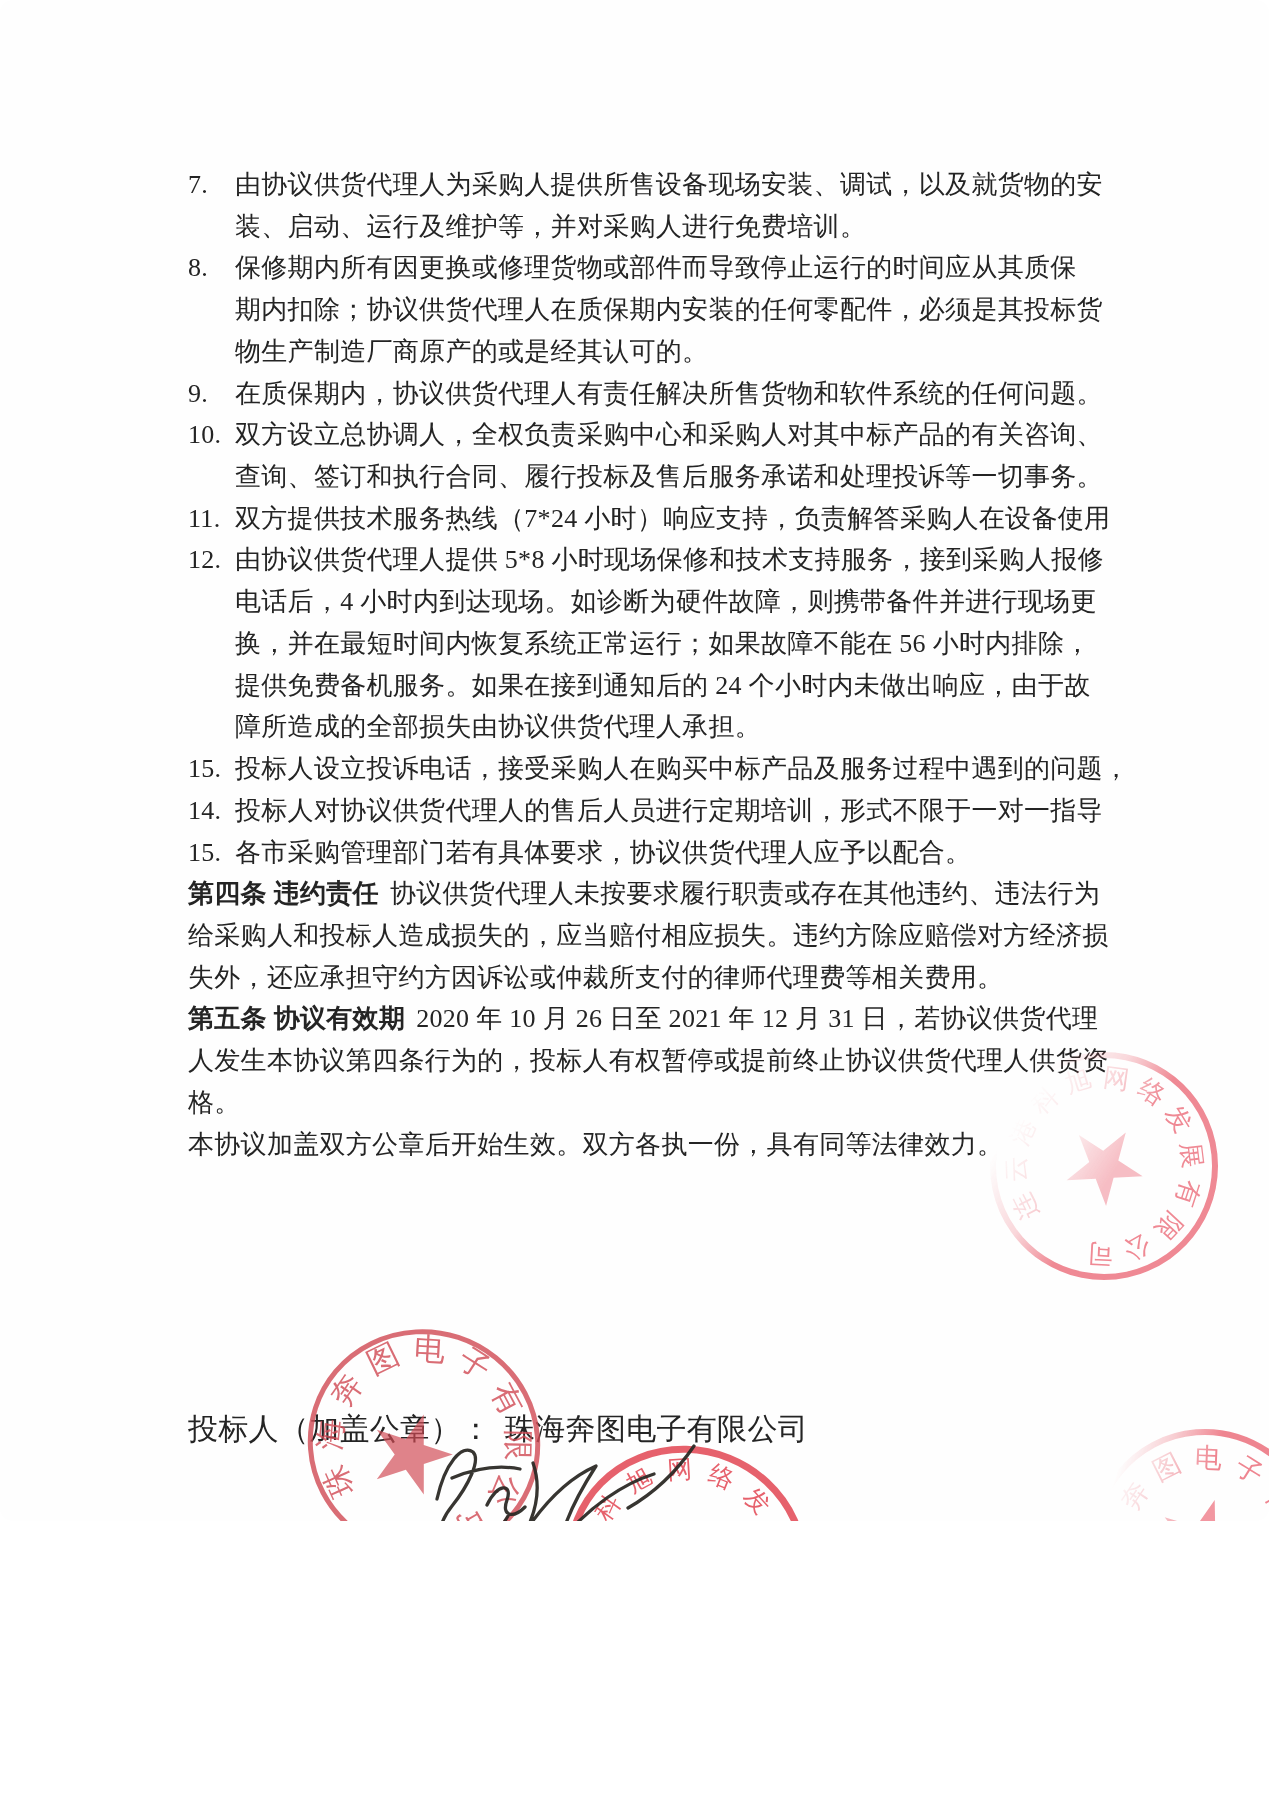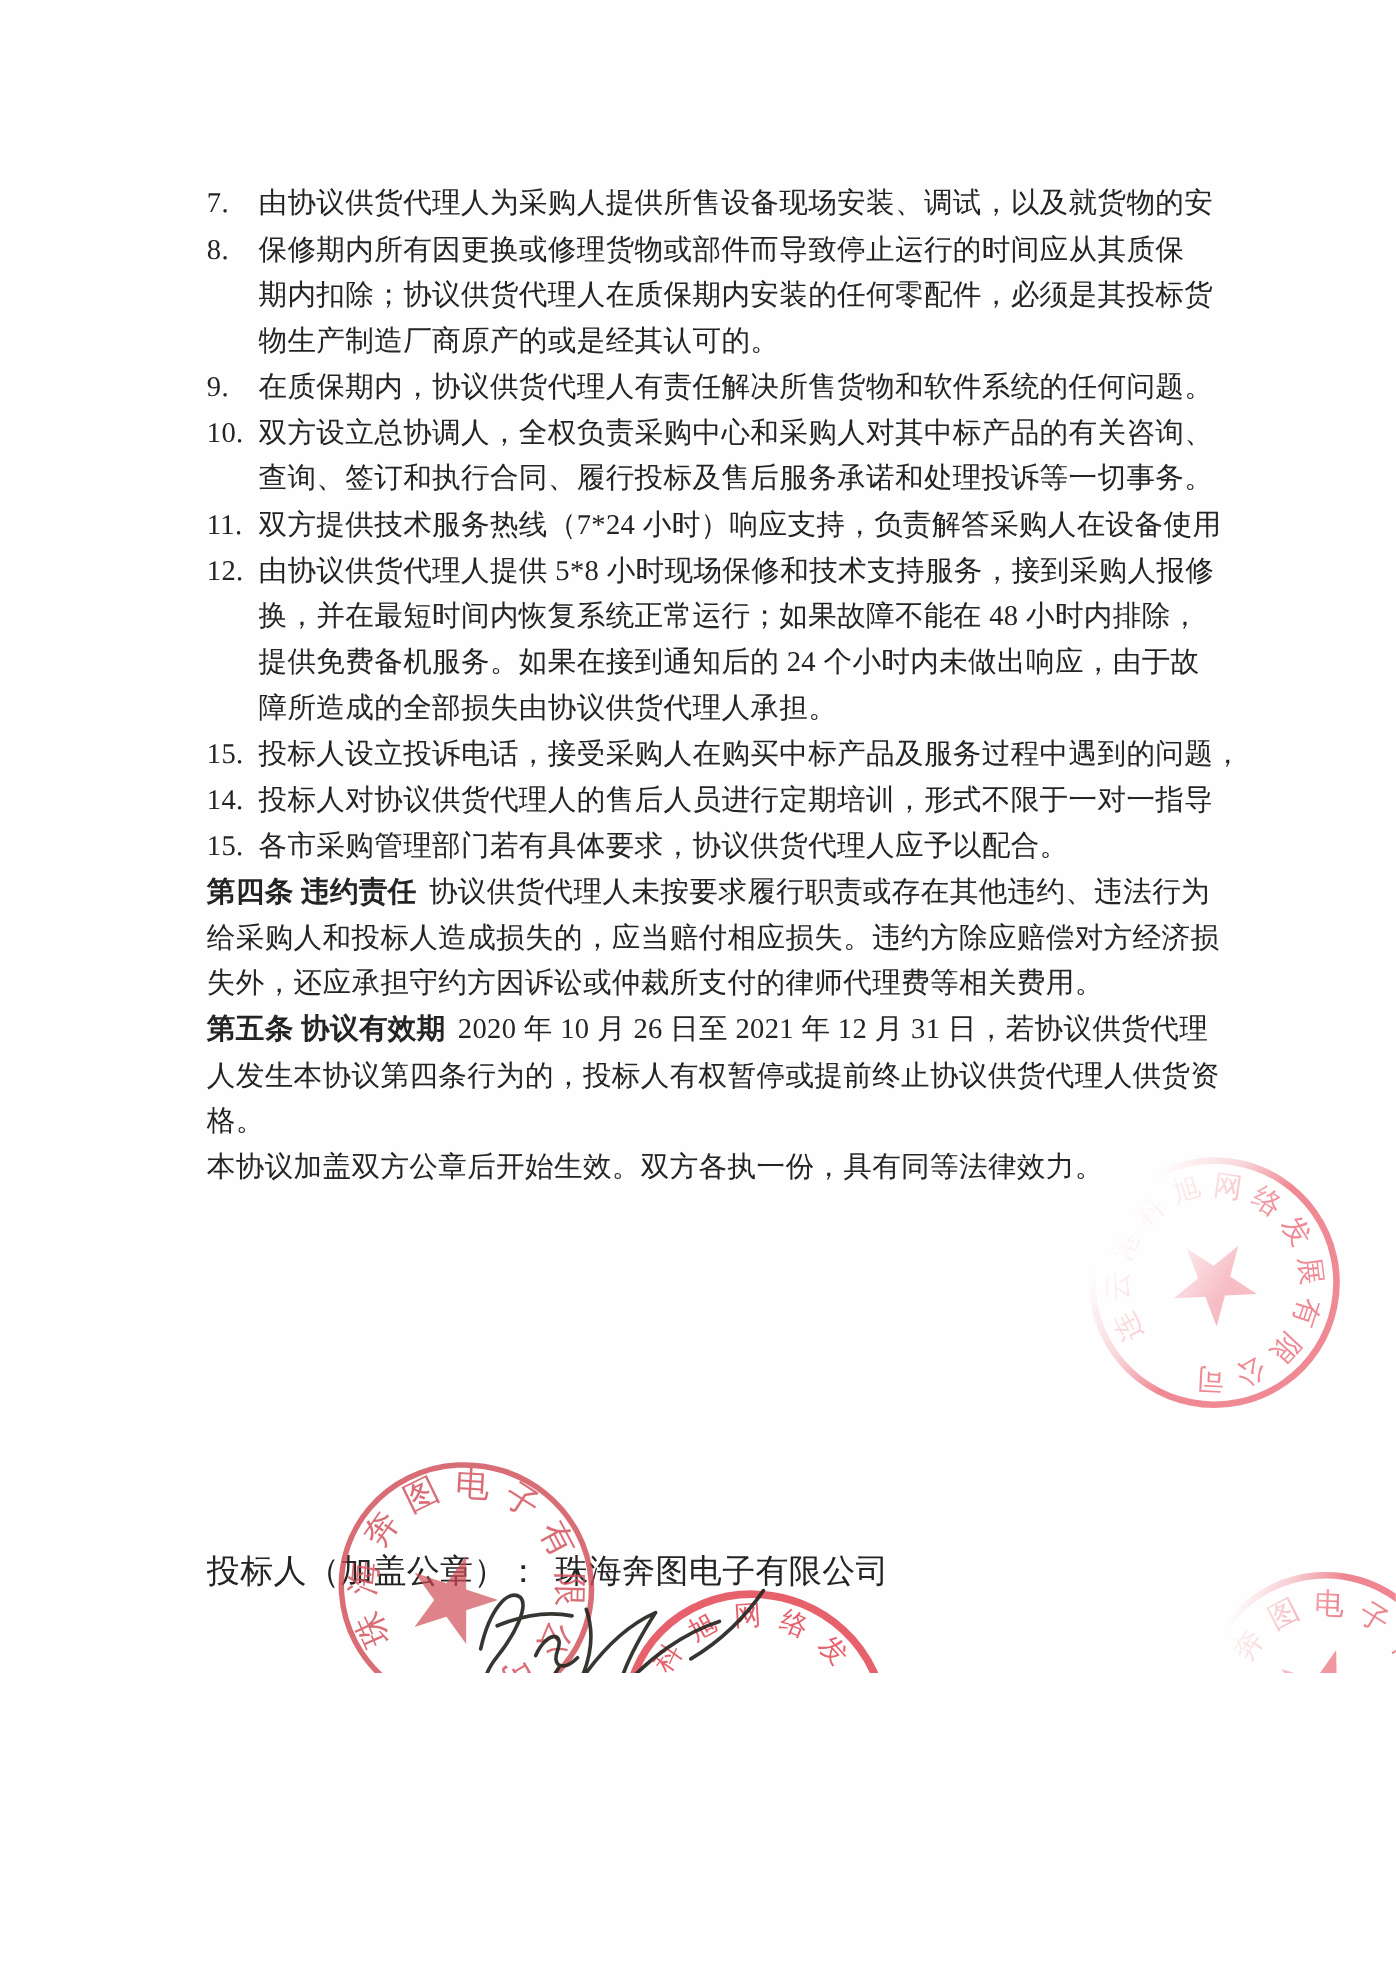--- a/index.html
+++ b/index.html
@@ -18,34 +18,36 @@
   #signature-svg{position:absolute;left:0;top:0;z-index:4;pointer-events:none;}
 </style>
 </head>
 <body>
 
 <div class="page">
 
   <div class="content">
 
     <div class="line"><span class="num">7.</span><span>由协议供货代理人为采购人提供所售设备现场安装、调试，以及就货物的安</span></div>
+    <div class="line cont"><span>装、启动、运行及维护等，并对采购人进行免费培训。</span></div>
 
     <div class="line"><span class="num">8.</span><span>保修期内所有因更换或修理货物或部件而导致停止运行的时间应从其质保</span></div>
     <div class="line cont"><span>期内扣除；协议供货代理人在质保期内安装的任何零配件，必须是其投标货</span></div>
     <div class="line cont"><span>物生产制造厂商原产的或是经其认可的。</span></div>
 
     <div class="line"><span class="num">9.</span><span>在质保期内，协议供货代理人有责任解决所售货物和软件系统的任何问题。</span></div>
 
     <div class="line"><span class="num">10.</span><span>双方设立总协调人，全权负责采购中心和采购人对其中标产品的有关咨询、</span></div>
     <div class="line cont"><span>查询、签订和执行合同、履行投标及售后服务承诺和处理投诉等一切事务。</span></div>
 
     <div class="line"><span class="num">11.</span><span>双方提供技术服务热线（7*24 小时）响应支持，负责解答采购人在设备使用</span></div>
 
     <div class="line"><span class="num">12.</span><span>由协议供货代理人提供 5*8 小时现场保修和技术支持服务，接到采购人报修</span></div>
-    <div class="line cont"><span>换，并在最短时间内恢复系统正常运行；如果故障不能在 48 小时内排除，</span></div>
+    <div class="line cont"><span>电话后，4 小时内到达现场。如诊断为硬件故障，则携带备件并进行现场更</span></div>
+    <div class="line cont"><span>换，并在最短时间内恢复系统正常运行；如果故障不能在 56 小时内排除，</span></div>
     <div class="line cont"><span>提供免费备机服务。如果在接到通知后的 24 个小时内未做出响应，由于故</span></div>
     <div class="line cont"><span>障所造成的全部损失由协议供货代理人承担。</span></div>
 
     <div class="line"><span class="num">15.</span><span>投标人设立投诉电话，接受采购人在购买中标产品及服务过程中遇到的问题，</span></div>
 
     <div class="line"><span class="num">14.</span><span>投标人对协议供货代理人的售后人员进行定期培训，形式不限于一对一指导</span></div>
 
     <div class="line"><span class="num">15.</span><span>各市采购管理部门若有具体要求，协议供货代理人应予以配合。</span></div>
 
     <div class="line"><b class="art-title">第四条 违约责任</b><span>协议供货代理人未按要求履行职责或存在其他违约、违法行为</span></div>

